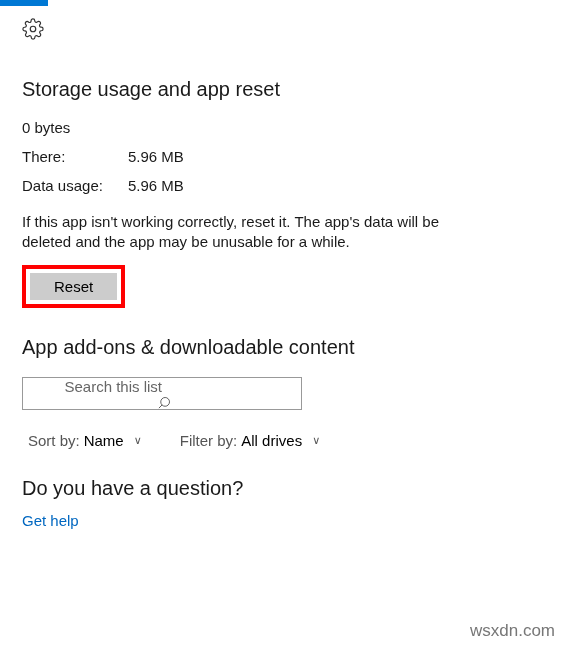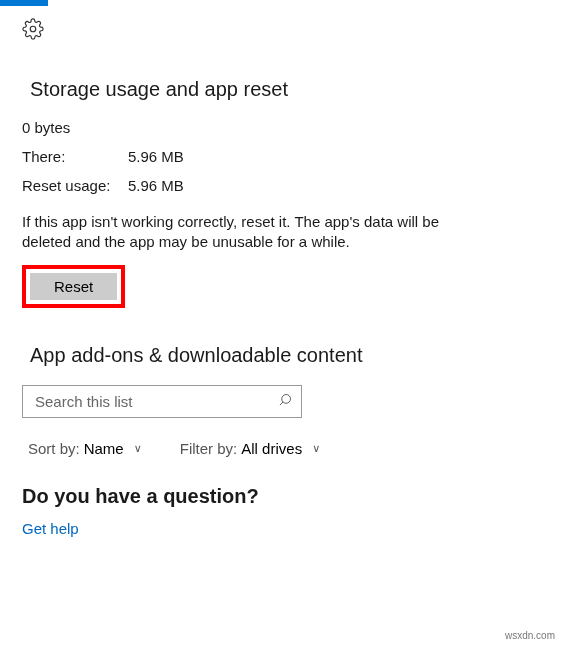--- a/index.html
+++ b/index.html
@@ -43,21 +43,20 @@
     .app-title {
       font-size: 30px;
       font-weight: 400;
       color: #1a1a1a;
     }
     h2.section-heading {
       font-size: 20px;
       font-weight: 400;
       color: #1a1a1a;
       margin-bottom: 18px;
-      margin-left: 8px;
     }
     .storage-table {
       margin-bottom: 18px;
     }
     .storage-row {
       display: flex;
       margin-bottom: 12px;
       font-size: 15px;
     }
     .storage-label {
@@ -71,40 +70,41 @@
       font-size: 15px;
       color: #1a1a1a;
       line-height: 1.35;
       margin-bottom: 12px;
       max-width: 460px;
     }
     .reset-wrap {
       display: inline-block;
       border: 4px solid #ff0000;
       padding: 4px;
-      margin-bottom: 36px;
+      margin-bottom: 28px;
     }
     .reset-button {
       background: #cccccc;
       border: none;
       font-size: 15px;
       padding: 5px 24px;
       color: #000;
       cursor: pointer;
       font-family: inherit;
     }
     .search-box {
       display: flex;
       align-items: center;
       border: 1px solid #999;
       width: 280px;
       height: 33px;
       padding: 0 8px 0 12px;
       margin-bottom: 22px;
       margin-top: 17px;
+      flex-direction: column;
     }
     .search-input {
       flex: 1;
       border: none;
       outline: none;
       font-size: 15px;
       color: #000;
       background: transparent;
     }
     .search-input::placeholder {
@@ -143,35 +143,35 @@
       font-size: 11px;
       color: #555;
     }
     .no-addons {
       font-size: 15px;
       color: #1a1a1a;
       margin-bottom: 70px;
     }
     .question-heading {
       font-size: 20px;
-      font-weight: 700;
+      font-weight: 400;
       color: #1a1a1a;
       margin-bottom: 12px;
     }
     .help-link {
       font-size: 15px;
       color: #0067c0;
       text-decoration: none;
       cursor: pointer;
     }
     .watermark {
       position: absolute;
       bottom: 6px;
       right: 6px;
-      font-size: 10px;
+      font-size: 17px;
       color: #777;
     }
   </style>
 </head>
 <body>
 
 <div class="top-accent"></div>
 
 <div class="content">
 
@@ -188,21 +188,21 @@
 
   <div class="storage-table">
     <div class="storage-row">
       <span class="storage-value">0 bytes</span>
     </div>
     <div class="storage-row">
       <span class="storage-label">There:</span>
       <span class="storage-value">5.96 MB</span>
     </div>
     <div class="storage-row">
-      <span class="storage-label">Reset usage:</span>
+      <span class="storage-label">Data usage:</span>
       <span class="storage-value">5.96 MB</span>
     </div>
   </div>
 
   <p class="reset-desc">If this app isn't working correctly, reset it. The app's data will be deleted and the app may be unusable for a while.</p>
 
   <div class="reset-wrap">
     <button class="reset-button">Reset</button>
   </div>
 

